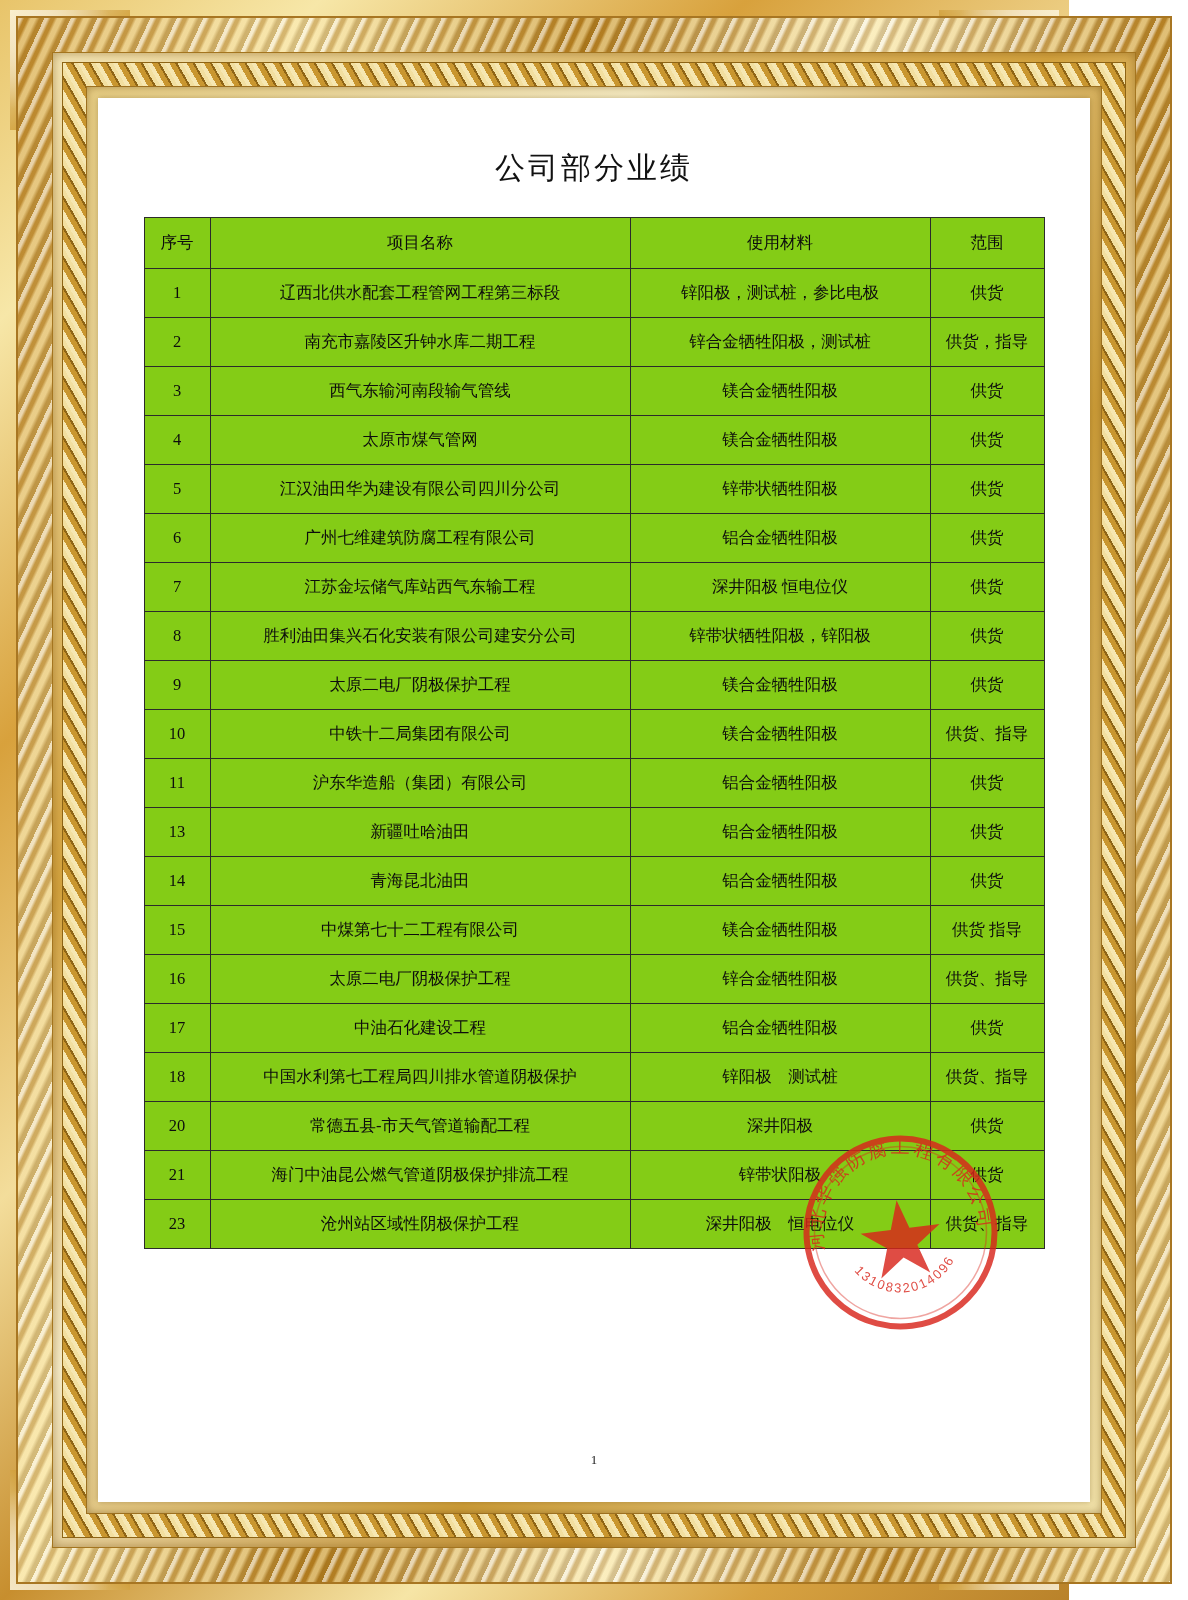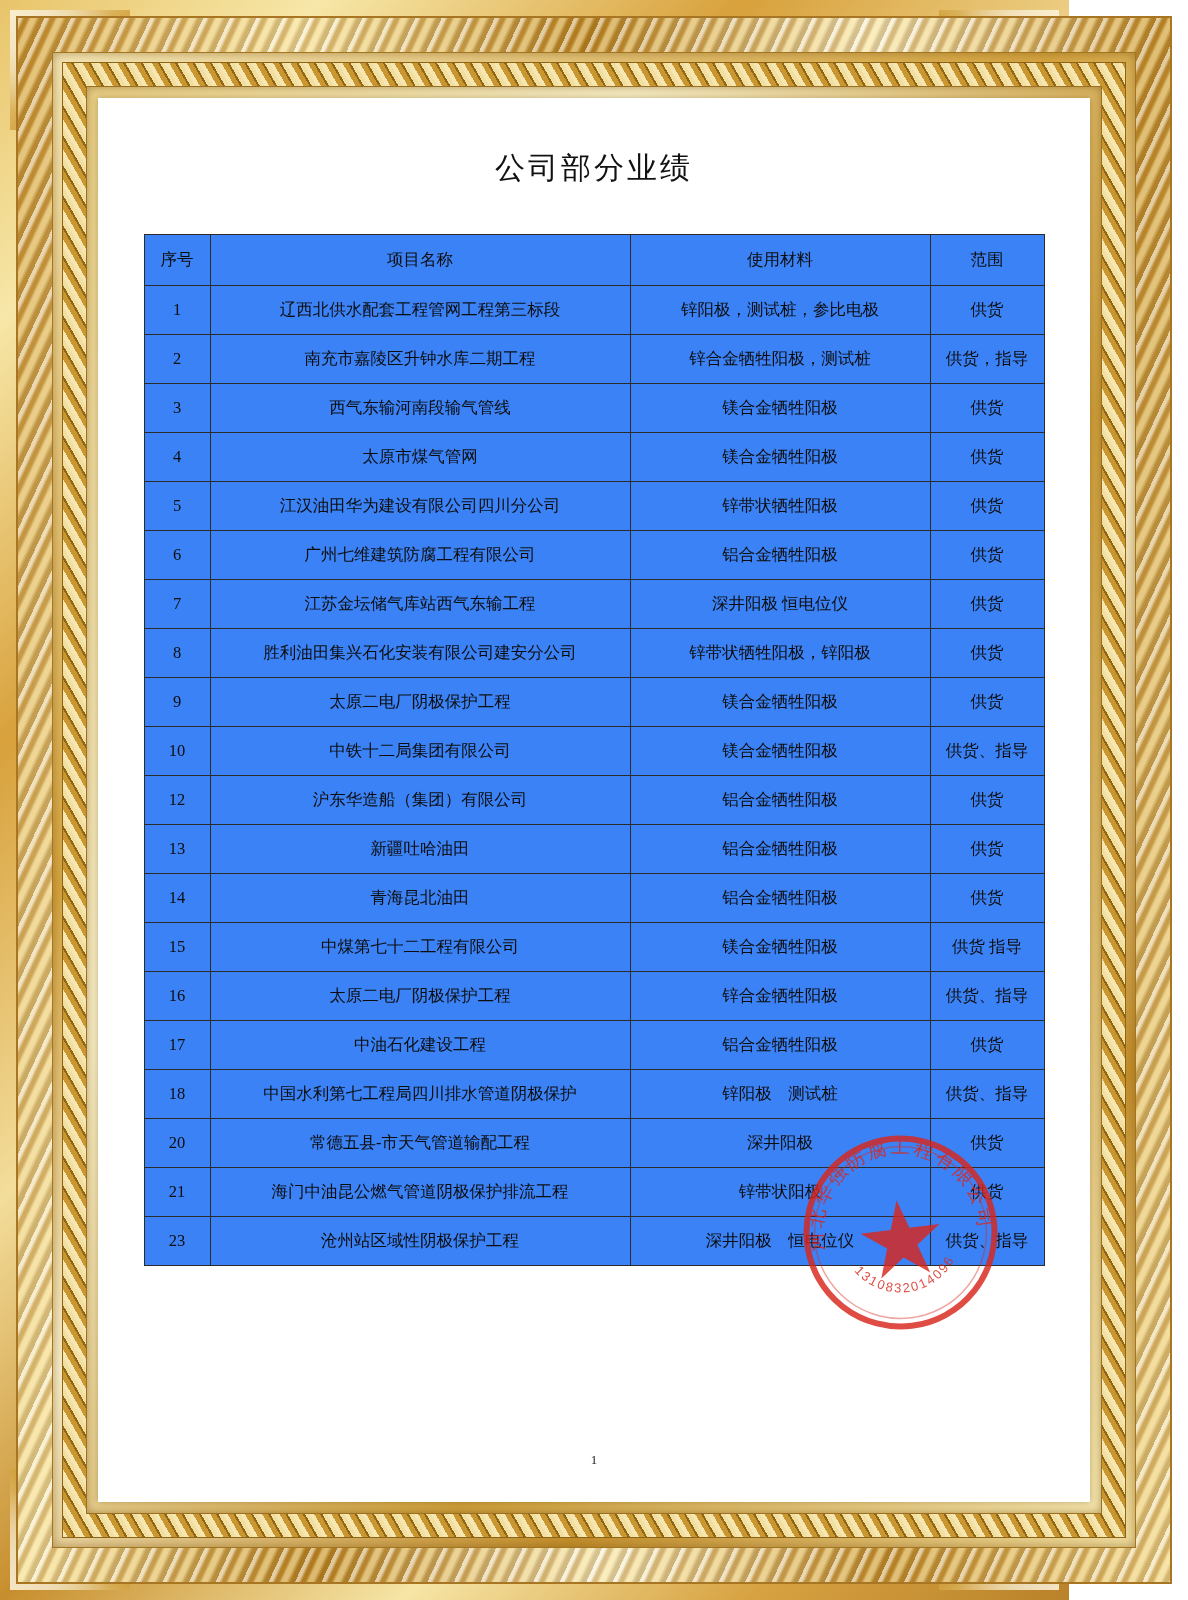--- a/index.html
+++ b/index.html
@@ -102,24 +102,24 @@
     font-size: 30px;
     letter-spacing: 3px;
     color: #111;
     margin-top: 50px;
     font-family: "Liberation Serif", "DejaVu Serif", serif;
     font-weight: 500;
   }
 
   table.perf {
     border-collapse: collapse;
-    margin: 45px auto 0 auto;
+    margin: 28px auto 0 auto;
     width: 900px;
     table-layout: fixed;
-    background: #3b82f6;
+    background: #84cc16;
   }
   table.perf th, table.perf td {
     border: 1px solid #2b2b2b;
     text-align: center;
     vertical-align: middle;
     color: #0d0d0d;
     font-size: 16.5px;
     padding: 0;
     height: 48px;
     line-height: 1.2;
@@ -245,21 +245,21 @@
             <td>镁合金牺牲阳极</td>
             <td>供货</td>
           </tr>
           <tr>
             <td class="no">10</td>
             <td>中铁十二局集团有限公司</td>
             <td>镁合金牺牲阳极</td>
             <td>供货、指导</td>
           </tr>
           <tr>
-            <td class="no">12</td>
+            <td class="no">11</td>
             <td>沪东华造船（集团）有限公司</td>
             <td>铝合金牺牲阳极</td>
             <td>供货</td>
           </tr>
           <tr>
             <td class="no">13</td>
             <td>新疆吐哈油田</td>
             <td>铝合金牺牲阳极</td>
             <td>供货</td>
           </tr>

